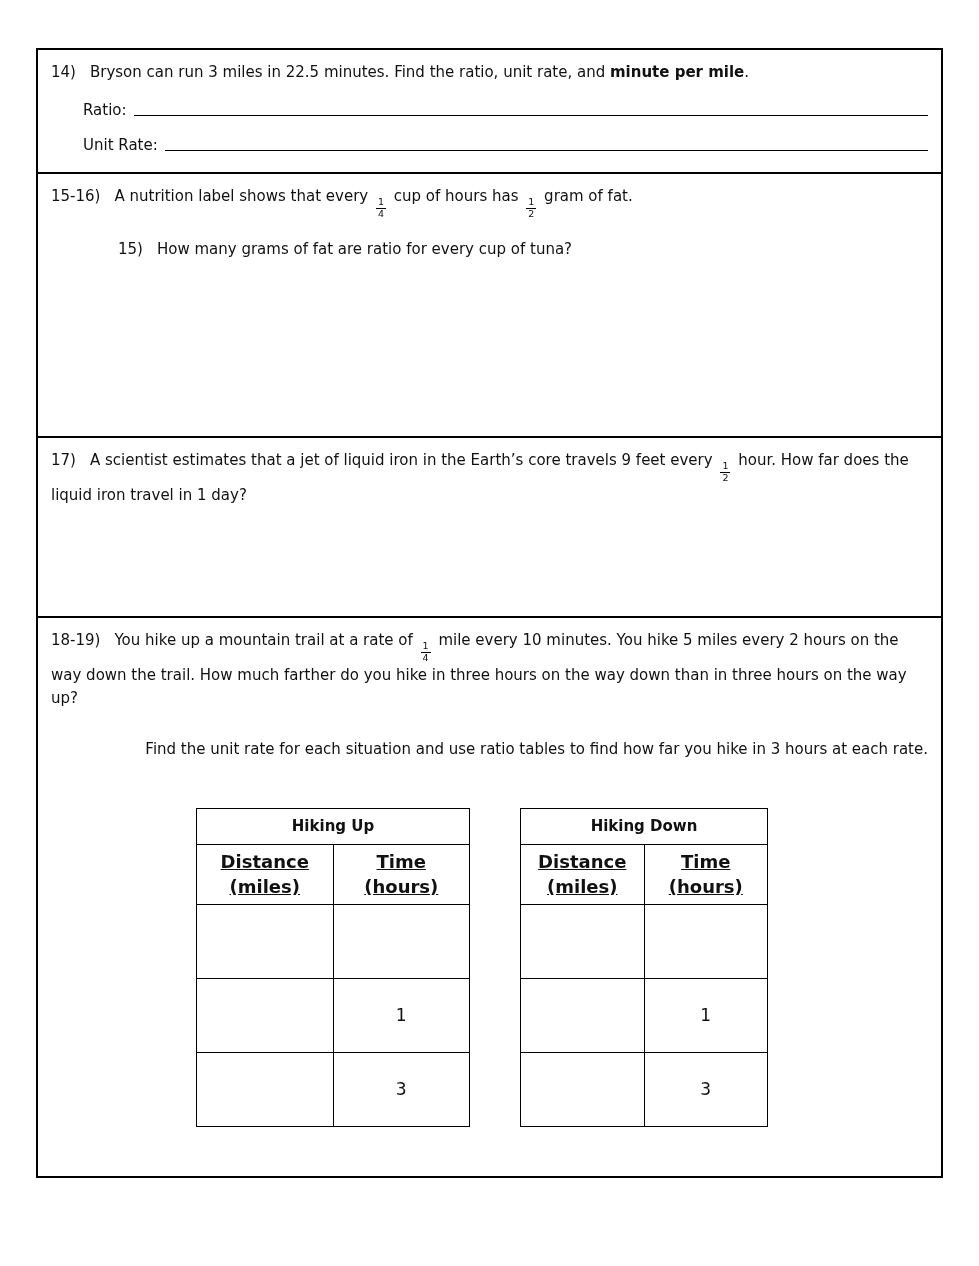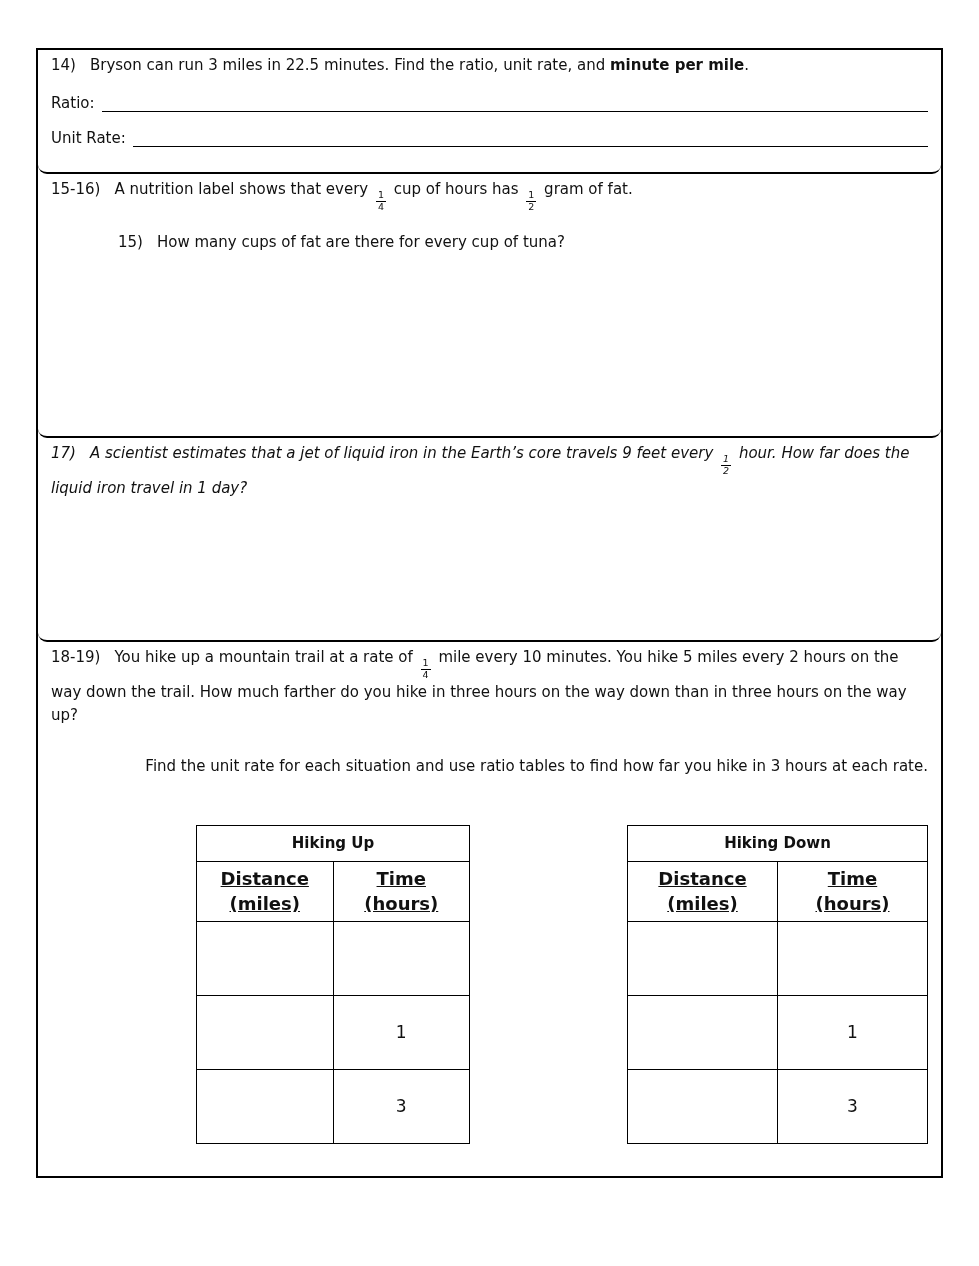--- a/index.html
+++ b/index.html
@@ -18,55 +18,55 @@
     background: #ffffff;
   }
   .worksheet-box {
     position: absolute;
     left: 36px;
     top: 48px;
     width: 907px;
     height: 1130px;
     border: 2px solid #000000;
   }
-  section { border-bottom: 2px solid #000000; padding: 4px 13px; border-radius: 9px; }
+  section { border-bottom: 2px solid #000000; padding: 11px 13px; }
   section:last-child { border-bottom: none; }
   .sec14 { height: 124px; }
   .sec1516 { height: 264px; }
-  .sec17 { height: 204px; font-style: italic; }
+  .sec17 { height: 180px; }
   .sec1819 { height: 560px; }
   .line { line-height: 1.55; }
   .qlabel { margin-right: 14px; white-space: nowrap; }
   b { font-weight: bold; }
 
-  .blank-row { display: flex; align-items: flex-end; margin-top: 17px; }
+  .blank-row { display: flex; margin-top: 17px; margin-left: 32px; }
   .blank-row .lbl { white-space: nowrap; }
   .blank-line { flex: 1; border-bottom: 1px solid #000000; margin-left: 7px; height: 1em; }
 
   .frac {
     display: inline-flex;
     flex-direction: column;
     align-items: center;
     vertical-align: -4px;
     font-size: 9.5px;
     line-height: 1.15;
     margin: 0 3px;
   }
   .frac .num { border-bottom: 1px solid #000000; padding: 0 2px; }
   .frac .den { padding: 0 2px; }
 
   .subq { margin-left: 67px; }
   .q15 { margin-top: 18px; }
   .q16 { margin-top: 78px; }
   .instruction { margin-top: 28px; text-align: right; }
 
-  .tables-row { display: flex; margin-left: 145px; margin-top: 46px; gap: 50px; justify-content: space-between; }
+  .tables-row { display: flex; margin-left: 145px; margin-top: 46px; gap: 50px; }
   table.ratio-table { border-collapse: collapse; table-layout: fixed; }
   table.t1 { width: 274px; }
-  table.t2 { width: 301px; }
+  table.t2 { width: 248px; }
   table.ratio-table th, table.ratio-table td {
     border: 1px solid #000000;
     text-align: center;
     vertical-align: middle;
     font-weight: bold;
   }
   table.ratio-table .title-row th { height: 36px; font-size: 15px; }
   table.ratio-table .header-row th { height: 60px; font-size: 18px; line-height: 1.4; width: 50%; text-decoration: underline; }
   table.ratio-table .body-row td { height: 74px; font-size: 17px; font-weight: normal; }
 </style>
@@ -89,21 +89,21 @@
     </section>
 
     <section class="sec1516">
       <p class="line"><span class="qlabel">15-16)</span><span>A nutrition label shows that every </span><span class="frac">
             <span class="num">1</span>
             <span class="den">4</span>
           </span><span> cup of hours has </span><span class="frac">
             <span class="num">1</span>
             <span class="den">2</span>
           </span><span> gram of fat.</span></p>
-      <p class="line subq q15"><span class="qlabel">15)</span><span>How many cups of fat are there for every cup of tuna?</span></p>
+      <p class="line subq q15"><span class="qlabel">15)</span><span>How many grams of fat are ratio for every cup of tuna?</span></p>
     </section>
 
     <section class="sec17">
       <p class="line"><span class="qlabel">17)</span><span>A scientist estimates that a jet of liquid iron in the Earth’s core travels 9 feet every </span><span class="frac">
             <span class="num">1</span>
             <span class="den">2</span>
           </span><span> hour. How far does the liquid iron travel in 1 day?</span></p>
     </section>
 
     <section class="sec1819">

